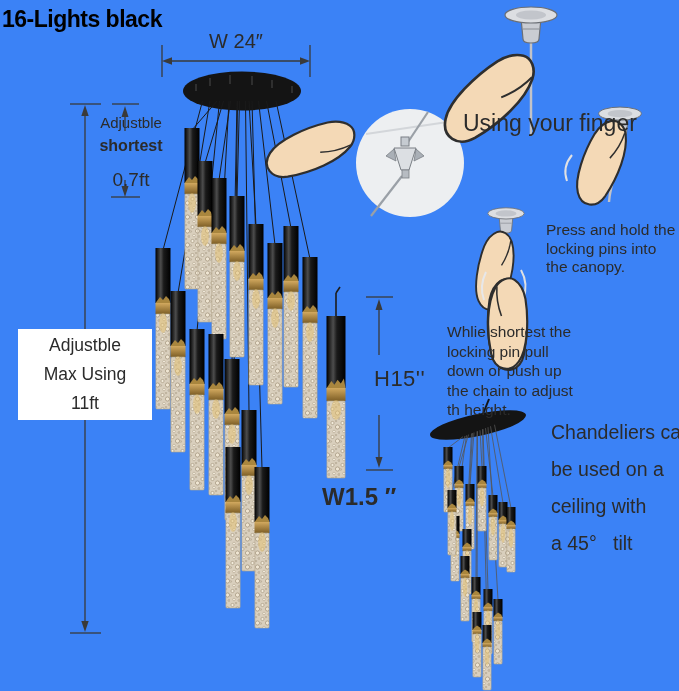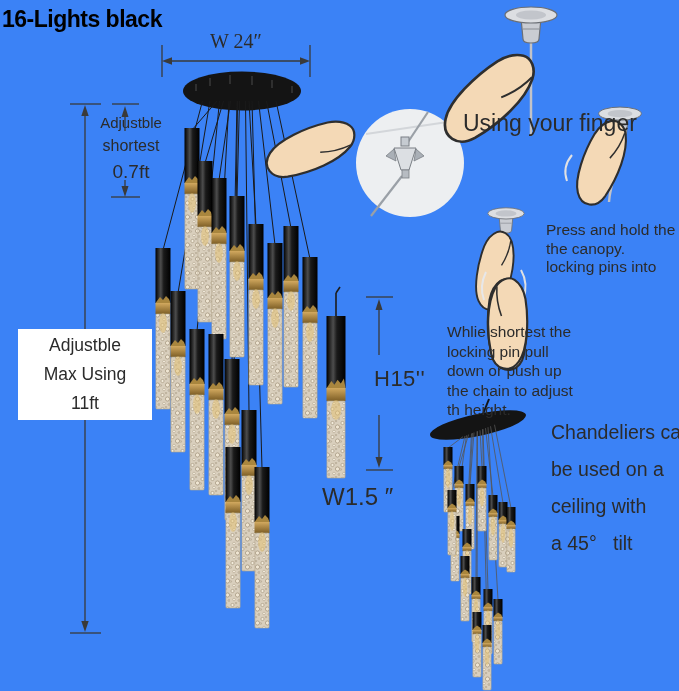--- a/index.html
+++ b/index.html
@@ -1,29 +1,29 @@
 <!DOCTYPE html>
 <html style="--title: #000000; --ink: #2b2b2b; --line: #3a3a3a; --canopy: #141414; --gold: #a9863e; --crystal: #d9cfbd; --skin: #f4d9b6; --fixture_gray: #c9ccd2;"><head>
 <meta charset="utf-8">
 <style>
   html,body{margin:0;padding:0;background:#fff;}
   #stage{position:relative;width:679px;height:691px;background:#3b82f6;overflow:hidden;
          font-family:"Liberation Sans",sans-serif;color:var(--ink,#262626);}
   #figure{position:absolute;left:0;top:0;}
   .txt{position:absolute;z-index:5;}
   .title{left:2px;top:6px;font-size:23px;font-weight:900;letter-spacing:-0.5px;color:var(--title,#000);}
-  .w24{left:170px;top:30px;width:132px;text-align:center;font-size:20px;font-family:Liberation Serif, serif;}
+  .w24{left:170px;top:30px;width:132px;text-align:center;font-size:20px;}
   .adj-short{left:84px;top:115px;width:94px;text-align:center;line-height:1;}
   .adj-short .l1{font-size:15px;margin-bottom:8px;}
-  .adj-short .l2{font-size:16px;margin-bottom:8px;}
+  .adj-short .l2{font-size:16px;margin-bottom:16px;font-weight:bold;}
   .adj-short .l3{font-size:19px;margin-top:7px;}
   .adj-max{left:18px;top:329px;width:134px;text-align:center;font-size:17.5px;line-height:29px;
            background:#fff;padding:2px 0;}
   .h15{left:374px;top:366px;font-size:22px;letter-spacing:0.5px;}
-  .w15{left:322px;top:483px;font-size:24px;}
+  .w15{left:322px;top:483px;font-size:24px;font-weight:bold;}
   .using-finger{left:463px;top:110px;font-size:23px;white-space:nowrap;}
   .press-hold{left:546px;top:221px;width:134px;font-size:15.5px;line-height:18.5px;}
   .while-holding{left:447px;top:322px;width:132px;font-size:15.5px;line-height:19.5px;}
   .tilt{left:551px;top:414px;width:130px;font-size:19.5px;line-height:37px;}
   .tilt div{white-space:pre;}
 </style>
 </head>
 <body>
 
 <div id="stage">
@@ -447,22 +447,22 @@
     <div>11ft</div>
   </div>
 
   <div class="txt h15">H15''</div>
   <div class="txt w15">W1.5 ″</div>
 
   <div class="txt using-finger">Using your finger</div>
 
   <div class="txt press-hold">
     <div>Press and hold the</div>
+    <div>locking pins into</div>
     <div>the canopy.</div>
-    <div>locking pins into</div>
   </div>
 
   <div class="txt while-holding">
     <div>Whlie shortest the</div>
     <div>locking pin,pull</div>
     <div>down or push up</div>
     <div>the chain to adjust</div>
     <div>th height.</div>
   </div>
 

